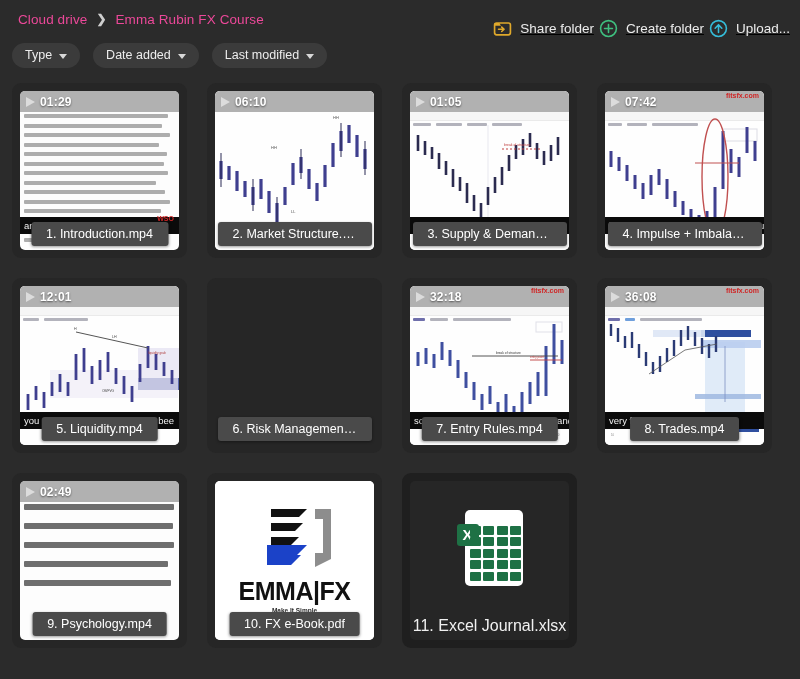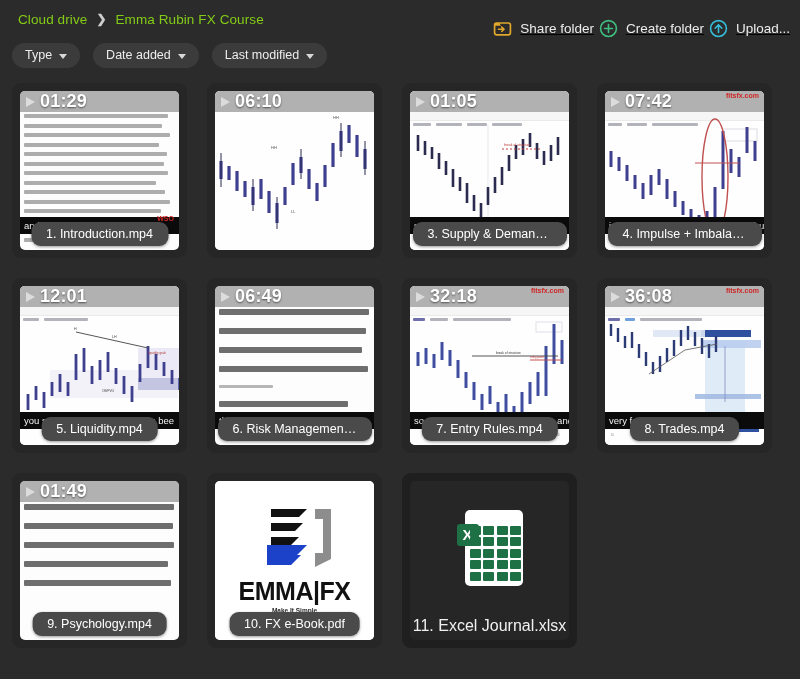--- a/index.html
+++ b/index.html
@@ -14,21 +14,21 @@
   
   .topbar {
     height: 38px;
     display: flex;
     align-items: center;
     padding: 0 12px 0 18px;
     position: relative;
   }
   .breadcrumb { display: flex; align-items: center; gap: 9px; }
   .crumb {
-    color: #84cc16;
+    color: #ec4899;
     font-size: 13.5px;
     letter-spacing: .1px;
     white-space: nowrap;
   }
   .crumb-sep {
     color: #cfcfcf;
     font-size: 12px;
     font-weight: bold;
     line-height: 1;
   }
@@ -101,21 +101,21 @@
     padding-left: 6px;
     z-index: 4;
   }
   .playtri {
     width: 0; height: 0;
     border-top: 5.5px solid transparent;
     border-bottom: 5.5px solid transparent;
     border-left: 9px solid #dcdcdc;
   }
   .dur {
-    color: #fff; font-size: 18px; font-weight: bold;
+    color: #fff; font-size: 12px; font-weight: bold;
     text-shadow: 0 1px 2px rgba(0,0,0,.55);
     letter-spacing: .2px;
   }
   
   .subband {
     position: absolute; left: 0; right: 0; bottom: 16px;
     background: #0b0b0b;
     color: #f2f2f2;
     font-size: 9.5px;
     padding: 3px 4px;
@@ -124,21 +124,21 @@
     z-index: 3;
   }
   
   .pill {
     position: absolute;
     left: 50%; transform: translateX(-50%);
     bottom: 12px;
     background: #4a4a4a;
     color: #fff;
     font-size: 12.5px;
-    border-radius: 9px;
+    border-radius: 3px;
     padding: 5px 15px;
     max-width: 154px;
     white-space: nowrap;
     overflow: hidden;
     text-overflow: ellipsis;
     z-index: 6;
     box-shadow: 0 1px 3px rgba(0,0,0,.4);
   }
   .pill-plain {
     position: absolute; left: 0; right: 0; bottom: 13px;
@@ -310,20 +310,21 @@
           <text x="76" y="122" font-size="4" fill="#555">LL</text>
           <text x="56" y="58" font-size="4" fill="#555">HH</text>
           <text x="118" y="28" font-size="4" fill="#555">HH</text>
         </svg>
       </div>
       <div class="vhead">
         <span class="playtri"></span>
         <span class="dur">06:10</span>
       </div>
     </div>
+    <div class="pill">2. Market Structure.m...</div>
   </div>
 
   <div class="card">
     <div class="thumb">
       <div class="chart">
         <div class="tvbar">
           <i style="width:18px"></i><i style="width:26px"></i><i style="width:20px"></i><i style="width:30px"></i>
         </div>
         <svg width="159" height="159" viewBox="0 0 159 159" style="position:absolute;top:0">
           <line x1="78" y1="34" x2="78" y2="150" stroke="#e8e8ef" stroke-width="1"></line>
@@ -392,35 +393,20 @@
       <div class="subband">you see how much liquidity has bee</div>
       <div class="vhead">
         <span class="playtri"></span>
         <span class="dur">12:01</span>
       </div>
     </div>
     <div class="pill">5. Liquidity.mp4</div>
   </div>
 
   <div class="card">
-    <div class="thumb">
-      <div class="doc doc-lg">
-        <div class="dline" style="width:100%"></div>
-        <div class="dline" style="width:98%"></div>
-        <div class="dline" style="width:95%"></div>
-        <div class="dline" style="width:99%"></div>
-        <div class="dline" style="width:36%;opacity:.4;height:3px"></div>
-        <div class="dline" style="width:86%"></div>
-      </div>
-      <div class="subband">that you know when to stop</div>
-      <div class="vhead">
-        <span class="playtri"></span>
-        <span class="dur">06:49</span>
-      </div>
-    </div>
     <div class="pill">6. Risk Management....</div>
   </div>
 
   <div class="card">
     <div class="thumb">
       <div class="chart">
         <div class="wm">fitsfx.com</div>
         <div class="tvbar">
           <i style="width:12px;background:#3f3f8f"></i><i style="width:18px"></i><i style="width:58px"></i>
         </div>
@@ -493,21 +479,21 @@
     <div class="thumb">
       <div class="doc doc-lg">
         <div class="dline" style="width:100%"></div>
         <div class="dline" style="width:99%"></div>
         <div class="dline" style="width:100%"></div>
         <div class="dline" style="width:96%"></div>
         <div class="dline" style="width:98%"></div>
       </div>
       <div class="vhead">
         <span class="playtri"></span>
-        <span class="dur">01:49</span>
+        <span class="dur">02:49</span>
       </div>
     </div>
     <div class="pill">9. Psychology.mp4</div>
   </div>
 
   <div class="card">
     <div class="thumb">
       <div class="pdf">
         <svg class="logo" width="104" height="86" viewBox="0 0 104 86">
           <path d="M52 3 L96 19 L96 67 L52 83 L8 67 L8 19 Z" fill="#fff"></path>

